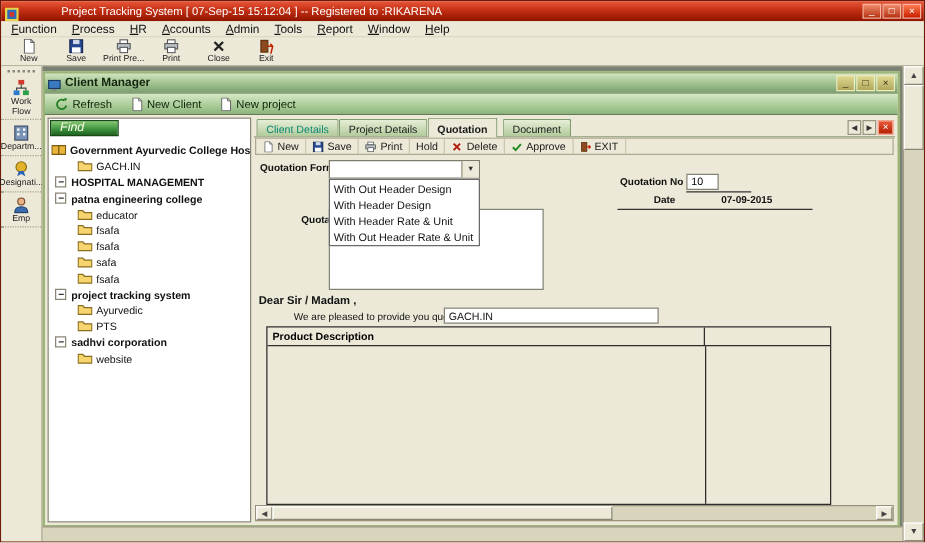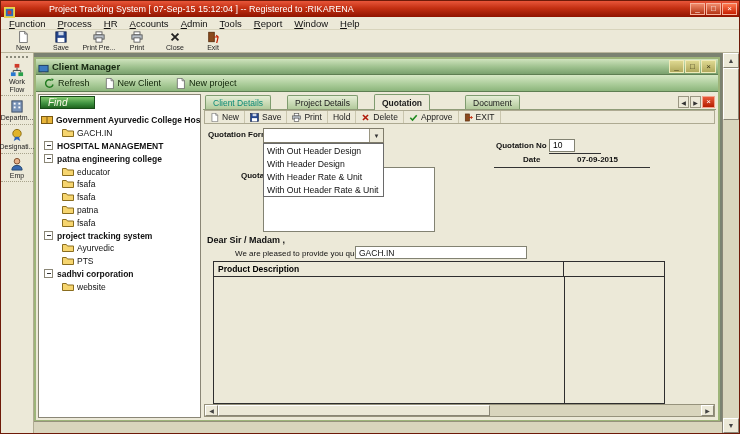--- a/index.html
+++ b/index.html
@@ -70,27 +70,27 @@
   .tree-row.parent { font-weight:bold; }
   .tree-row.child { padding-left:21px; }
   .minus-box { width:9px; height:9px; flex:none; background:#fff; border:1px solid #8a8676; position:relative; margin:0 4px 0 3px; }
   .minus-box::after { content:""; position:absolute; left:1.5px; right:1.5px; top:3px; border-top:1px solid #333; }
   .tree-ic { width:12px; height:10px; flex:none; margin-right:3px; }
   .tree-ic svg { width:12px; height:10px; display:block; }
 
   
   .right-panel { flex:1; position:relative; overflow:hidden; }
 
-  .tabstrip { position:absolute; left:0; right:0; top:0; height:16px; display:flex; align-items:flex-end; gap:16px; padding-left:2px;
+  .tabstrip { position:absolute; left:0; right:0; top:0; height:16px; display:flex; align-items:flex-end; gap:0; padding-left:2px;
     border-bottom:1px solid #8f9c78; }
   .tab { height:14px; padding:0 7px; display:flex; align-items:center; font-size:8.5px; color:#1a1a1a;
     background:linear-gradient(180deg,#e6eed6,#b2ca9b); border:1px solid #7f9c6f; border-bottom:none; border-radius:2px 2px 0 0; }
   .tab.teal { color:#0b8a76; }
   .tab.active { background:#ece9d8; font-weight:bold; height:16px; margin-bottom:-1px; z-index:2; }
-  .tab.gap { margin-left:19px; }
+  .tab.gap { margin-left:4px; }
   .tab-ctrls { position:absolute; right:1px; top:2px; display:flex; gap:1px; align-items:center; }
   .tab-nav { width:11px; height:12px; background:#ece9d8; border:1px solid #9a9682; font-size:6px; color:#333;
     display:flex; align-items:center; justify-content:center; }
   .tab-close { width:13px; height:12px; background:linear-gradient(180deg,#e85a3a,#b51e00); border:1px solid #f2a38e;
     color:#fff; font-size:8px; display:flex; align-items:center; justify-content:center; line-height:1; }
 
   .form-toolbar { position:absolute; left:1px; right:1px; top:16px; height:14px; background:#ece9d8;
     border:1px solid #aeaa92; display:flex; align-items:center; font-size:8.5px; color:#1a1a1a; }
   .ftb-btn { height:100%; display:flex; align-items:center; gap:3px; padding:0 5px; border-right:1px solid #cac6ae; }
   .ftb-btn svg { width:9px; height:9px; display:block; }
@@ -381,21 +381,21 @@
                     </svg>
                   </span>
                 <span>fsafa</span>
               </div>
               <div class="tree-row child">
                 <span class="tree-ic">
                     <svg viewBox="0 0 12 10">
                       <path d="M.5 8.5v-7h3.8l1.2 1.5h6v5.5z" fill="#f6d56f" stroke="#8a6d1f"></path>
                     </svg>
                   </span>
-                <span>patna</span>
+                <span>safa</span>
               </div>
               <div class="tree-row child">
                 <span class="tree-ic">
                     <svg viewBox="0 0 12 10">
                       <path d="M.5 8.5v-7h3.8l1.2 1.5h6v5.5z" fill="#f6d56f" stroke="#8a6d1f"></path>
                     </svg>
                   </span>
                 <span>fsafa</span>
               </div>
               <div class="tree-row parent">

